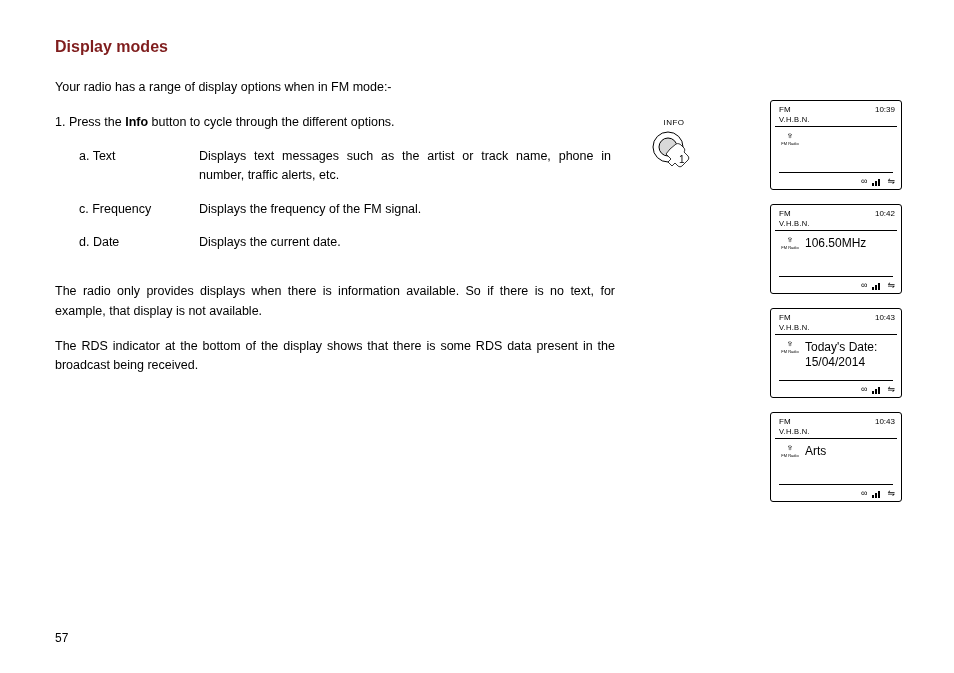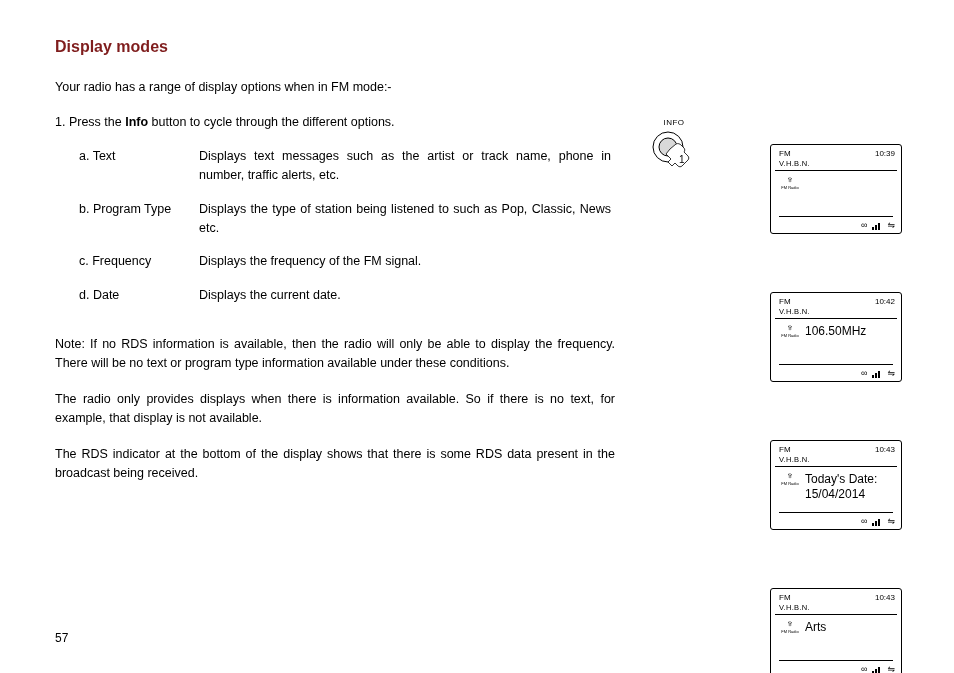--- a/index.html
+++ b/index.html
@@ -63,21 +63,20 @@
     display: flex;
     flex-direction: column;
     gap: 14px;
   }
   .panel {
     border: 1px solid #000;
     border-radius: 3px;
     height: 90px;
     position: relative;
     font-size: 8px;
-    margin-top: 44px;
   }
   .panel .top-row {
     display: flex;
     justify-content: space-between;
     padding: 4px 6px 1px 8px;
   }
   .panel .station {
     padding: 0 6px 0 8px;
     font-size: 7.5px;
     letter-spacing: .3px;
@@ -133,37 +132,32 @@
 
   <p class="tight">
     <span>1. Press the </span><span class="strong">Info</span><span> button to cycle through the different options.</span>
   </p>
 
   <table class="items">
     <tbody>
         <tr>
       <td class="label">a. Text</td>
       <td class="desc">Displays text messages such as the artist or track name, phone in number, traffic alerts, etc.</td>
-    </tr>
-    <tr>
-      <td class="label">b. Program Type</td>
-      <td class="desc">Displays the type of station being listened to such as Pop, Classic, News etc.</td>
     </tr>
     <tr>
       <td class="label">c. Frequency</td>
       <td class="desc">Displays the frequency of the FM signal.</td>
     </tr>
     <tr>
       <td class="label">d. Date</td>
       <td class="desc">Displays the current date.</td>
     </tr>
   </tbody>
     </table>
 
-  <p>Note: If no RDS information is available, then the radio will only be able to display the frequency. There will be no text or program type information available under these conditions.</p>
   <p>The radio only provides displays when there is information available. So if there is no text, for example, that display is not available.</p>
   <p>The RDS indicator at the bottom of the display shows that there is some RDS data present in the broadcast being received.</p>
 </div>
 
 <div class="page-num">57</div>
 
 <div class="info-diag">
   <div class="info-label">INFO</div>
   <svg class="info-svg" viewBox="0 0 56 48">
     <circle cx="22" cy="18" r="15" fill="none" stroke="#000" stroke-width="1"></circle>

